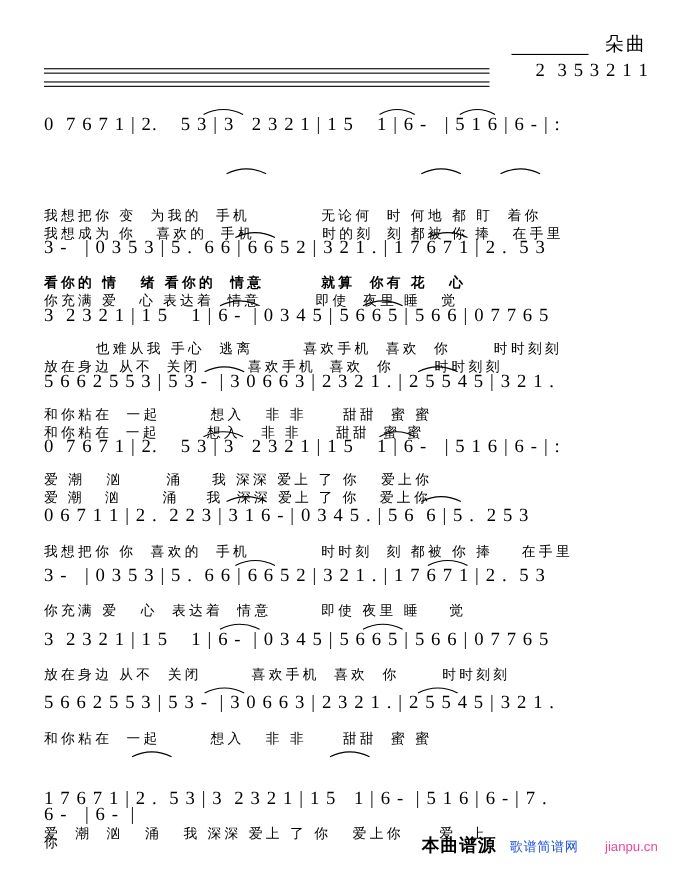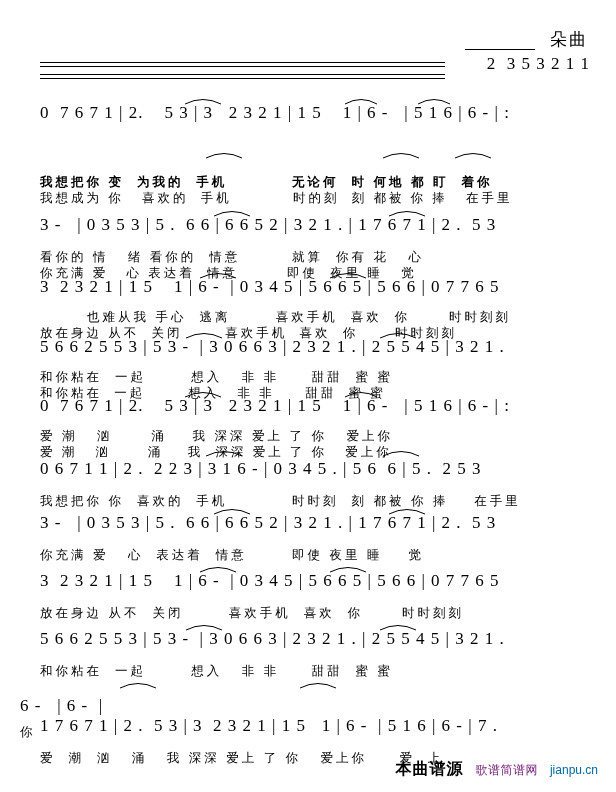--- a/index.html
+++ b/index.html
@@ -94,27 +94,28 @@
   }
   .footer-main {
     font-family: "Liberation Sans", sans-serif;
     font-weight: bold;
     font-size: 16px;
     letter-spacing: 1px;
   }
   .footer-sub {
     font-family: "Liberation Sans", sans-serif;
     font-size: 12px;
-    color: #701a75;
+    color: #1d4ed8;
     letter-spacing: 0.5px;
   }
   .footer-url {
     font-family: "Liberation Sans", sans-serif;
     font-size: 12px;
-    color: #0369a1;
+    color: #ec4899;
+    margin-left: 12px;
   }
 
   
   .overlay {
     position: absolute;
     top: 0; left: 0;
     width: 616px; height: 792px;
     pointer-events: none;
   }
 </style>
@@ -133,27 +134,27 @@
 
   <div class="row" style="top:54px;padding-right:26px;text-align:right;">
     <div class="notes">2  3 5 3 2 1 1</div>
   </div>
 
   <div class="row" style="top:103px;">
     <div class="notes">0  7 6 7 1 | 2.    5 3 | 3   2 3 2 1 | 1 5    1 | 6 -   | 5 1 6 | 6 - | :</div>
   </div>
 
   <div class="row" style="top:157px;">
-    <div class="lyric" style="margin-top:17px;font-weight:bold;">我想把你 变  为我的  手机          无论何  时 何地 都 盯  着你</div>
+    <div class="lyric" style="margin-top:31px;">我想把你 变  为我的  手机          无论何  时 何地 都 盯  着你</div>
     <div class="lyric2">我想成为 你   喜欢的  手机          时的刻  刻 都被 你 捧   在手里</div>
   </div>
 
   <div class="row" style="top:215px;">
     <div class="notes">3 -   | 0 3 5 3 | 5 .  6 6 | 6 6 5 2 | 3 2 1 . | 1 7 6 7 1 | 2 .  5 3</div>
-    <div class="lyric" style="margin-top:14px;">看你的 情   绪 看你的  情意        就算  你有 花   心</div>
+    <div class="lyric" style="margin-top:14px;font-weight:bold;">看你的 情   绪 看你的  情意        就算  你有 花   心</div>
     <div class="lyric2">你充满 爱   心 表达着  情意        即使  夜里 睡   觉</div>
   </div>
 
   <div class="row" style="top:277px;">
     <div class="notes">3  2 3 2 1 | 1 5    1 | 6 -  | 0 3 4 5 | 5 6 6 5 | 5 6 6 | 0 7 7 6 5</div>
     <div class="lyric" style="margin-top:12px;margin-left:47px;">也难从我 手心  逃离       喜欢手机  喜欢  你      时时刻刻</div>
     <div class="lyric2">放在身边 从不  关闭       喜欢手机  喜欢  你      时时刻刻</div>
   </div>
 
   <div class="row" style="top:337px;">
@@ -186,21 +187,21 @@
   <div class="row" style="top:629px;">
     <div class="notes">5 6 6 2 5 5 3 | 5 3 -  | 3 0 6 6 3 | 2 3 2 1 . | 2 5 5 4 5 | 3 2 1 .</div>
     <div class="lyric" style="margin-top:14px;">和你粘在  一起       想入   非 非     甜甜  蜜 蜜</div>
   </div>
 
   <div class="row" style="top:716px;">
     <div class="notes">1 7 6 7 1 | 2 .  5 3 | 3  2 3 2 1 | 1 5   1 | 6 -  | 5 1 6 | 6 - | 7 .</div>
     <div class="lyric" style="margin-top:14px;">爱  潮  汹   涌   我 深深 爱上 了 你   爱上你     爱  上</div>
   </div>
 
-  <div class="row" style="top:696px;padding-left:20px;">
+  <div class="row" style="top:730px;">
     <div class="notes">6 -   | 6 -  |</div>
     <div class="lyric" style="margin-top:8px;">你</div>
   </div>
 
   <svg class="overlay" viewBox="0 0 616 792">
     <g fill="none" stroke="#000" stroke-width="1">
       <path d="M185 104 q18 -9 36 0"></path>
       <path d="M345 104 q16 -9 32 0"></path>
       <path d="M418 104 q16 -9 32 0"></path>
       <path d="M206 158 q18 -9 36 0"></path>

